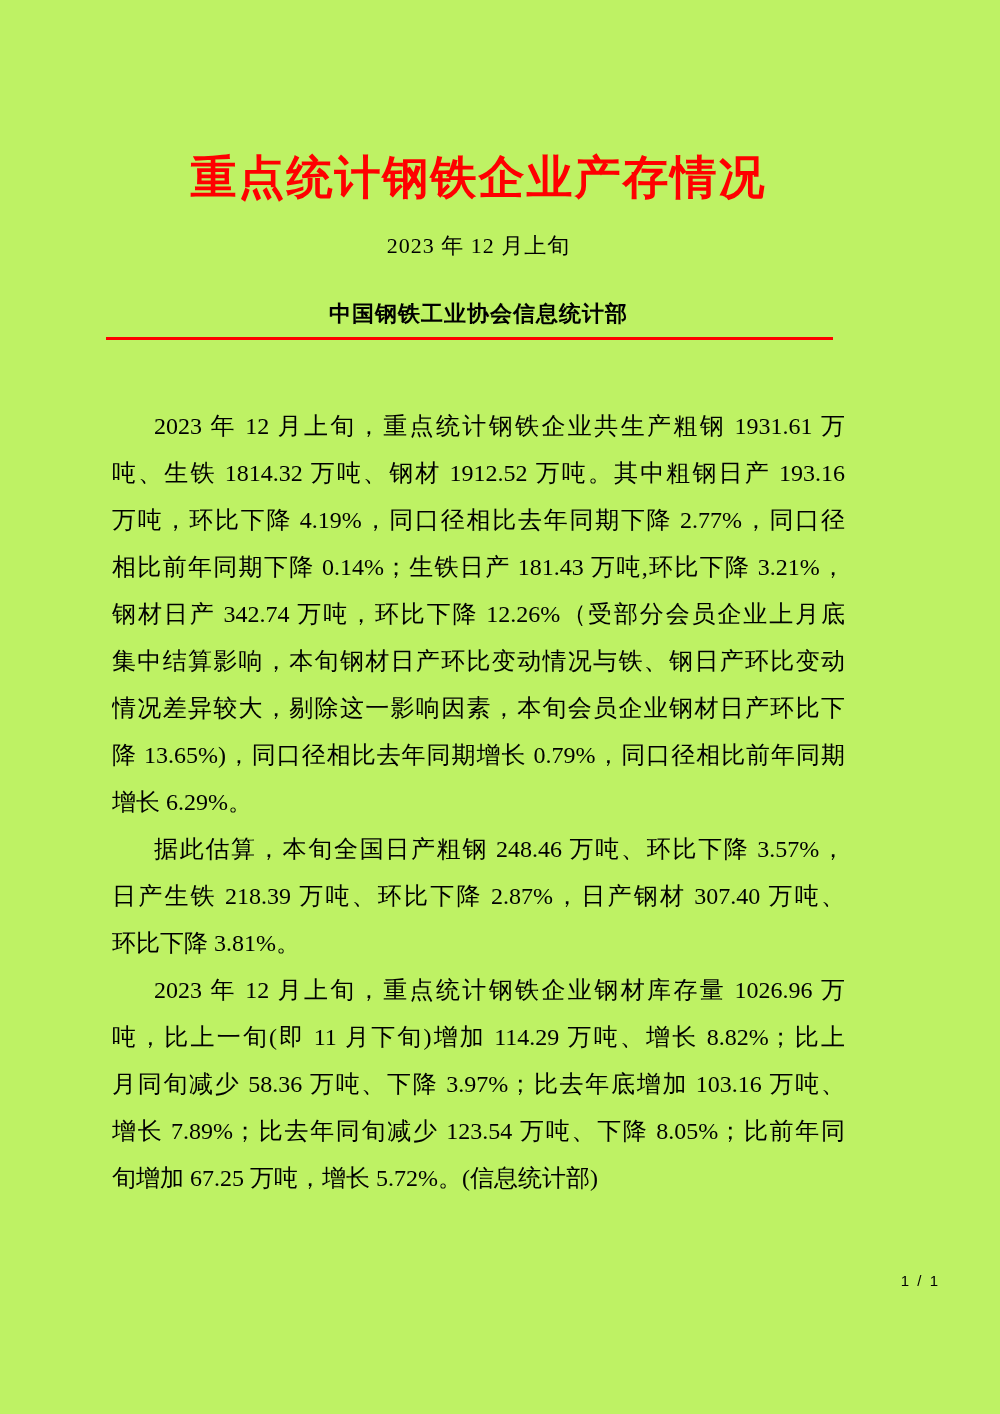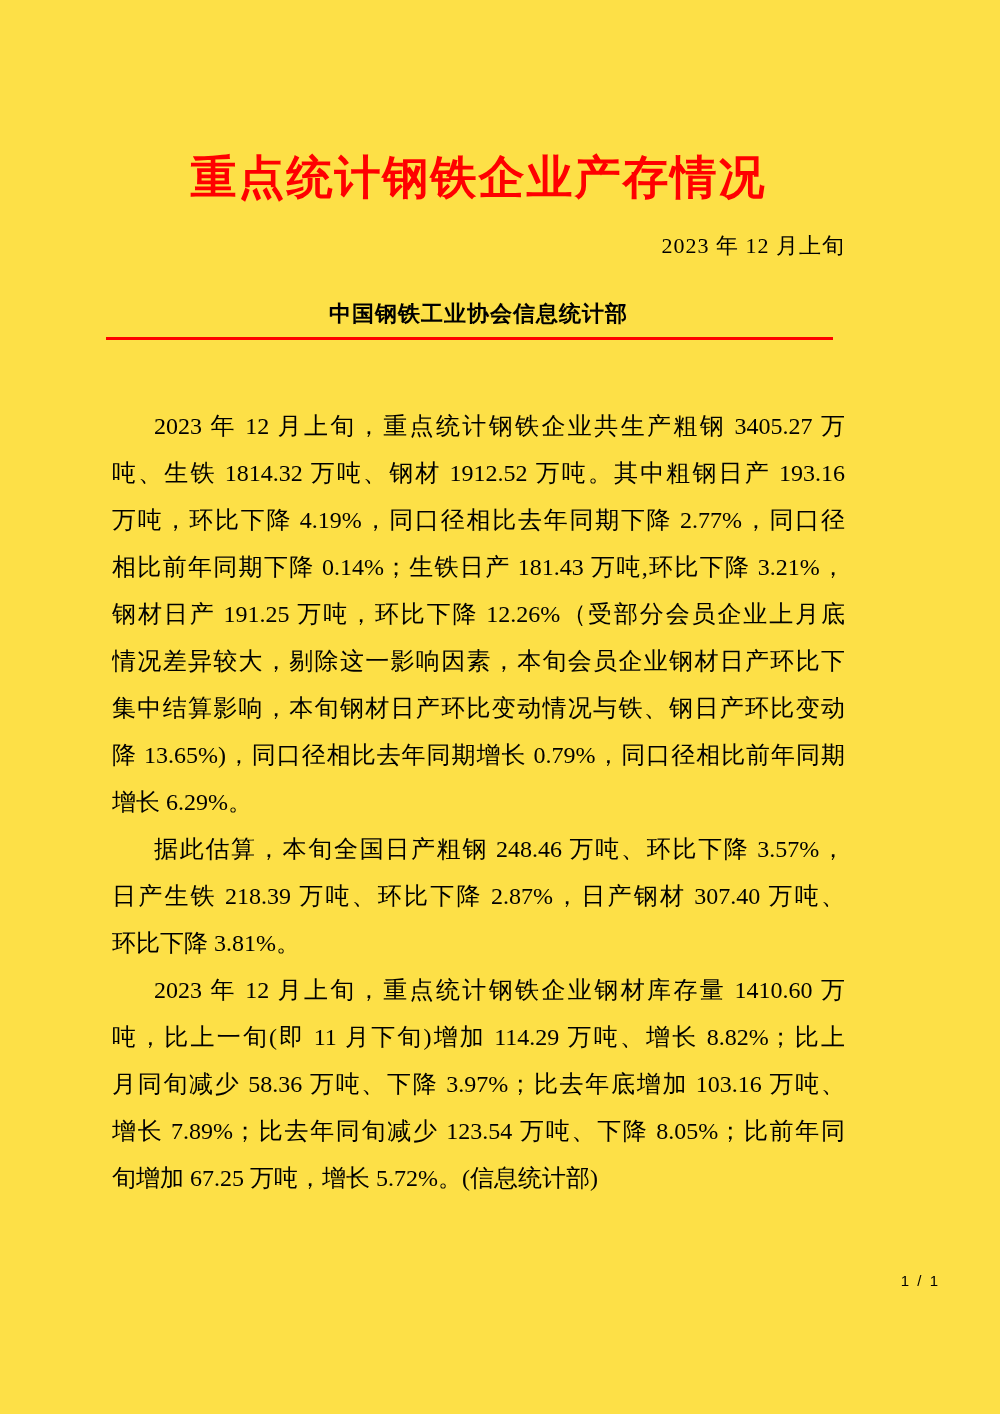--- a/index.html
+++ b/index.html
@@ -3,21 +3,21 @@
 <meta charset="utf-8">
 <style>
   * { margin: 0; padding: 0; box-sizing: border-box; }
   html, body { background: #ffffff; }
   body { font-family: "Liberation Serif", serif; }
 
   .page {
     position: relative;
     width: 1000px;
     height: 1414px;
-    background: #fde047;
+    background: #bef264;
     margin: 0 auto;
     overflow: hidden;
   }
 
   .content {
     position: absolute;
     left: 112px;
     top: 0;
     width: 733px;
   }
@@ -28,21 +28,21 @@
     font-family: "Liberation Sans", sans-serif;
     font-weight: bold;
     font-size: 46px;
     letter-spacing: 2px;
     color: #ff0000;
     line-height: 1.2;
   }
 
   .doc-subtitle {
     margin-top: 26px;
-    text-align: right;
+    text-align: center;
     font-size: 22px;
     color: #000000;
     letter-spacing: 1px;
   }
 
   .dept-row {
     margin-top: 38px;
     position: relative;
     text-align: center;
   }
@@ -113,39 +113,39 @@
     <div class="doc-subtitle">2023 年 12 月上旬</div>
 
     <div class="dept-row">
       <div class="dept-name">中国钢铁工业协会信息统计部</div>
       <div class="header-rule"></div>
     </div>
 
     <div class="body-text">
 
       <div class="para">
-        <div class="line first">2023 年 12 月上旬，重点统计钢铁企业共生产粗钢 3405.27 万</div>
+        <div class="line first">2023 年 12 月上旬，重点统计钢铁企业共生产粗钢 1931.61 万</div>
         <div class="line">吨、生铁 1814.32 万吨、钢材 1912.52 万吨。其中粗钢日产 193.16</div>
         <div class="line">万吨，环比下降 4.19%，同口径相比去年同期下降 2.77%，同口径</div>
         <div class="line">相比前年同期下降 0.14%；生铁日产 181.43 万吨,环比下降 3.21%，</div>
-        <div class="line">钢材日产 191.25 万吨，环比下降 12.26%（受部分会员企业上月底</div>
+        <div class="line">钢材日产 342.74 万吨，环比下降 12.26%（受部分会员企业上月底</div>
+        <div class="line">集中结算影响，本旬钢材日产环比变动情况与铁、钢日产环比变动</div>
         <div class="line">情况差异较大，剔除这一影响因素，本旬会员企业钢材日产环比下</div>
-        <div class="line">集中结算影响，本旬钢材日产环比变动情况与铁、钢日产环比变动</div>
         <div class="line">降 13.65%)，同口径相比去年同期增长 0.79%，同口径相比前年同期</div>
         <div class="line last">增长 6.29%。</div>
       </div>
 
       <div class="para">
         <div class="line first">据此估算，本旬全国日产粗钢 248.46 万吨、环比下降 3.57%，</div>
         <div class="line">日产生铁 218.39 万吨、环比下降 2.87%，日产钢材 307.40 万吨、</div>
         <div class="line last">环比下降 3.81%。</div>
       </div>
 
       <div class="para">
-        <div class="line first">2023 年 12 月上旬，重点统计钢铁企业钢材库存量 1410.60 万</div>
+        <div class="line first">2023 年 12 月上旬，重点统计钢铁企业钢材库存量 1026.96 万</div>
         <div class="line">吨，比上一旬(即 11 月下旬)增加 114.29 万吨、增长 8.82%；比上</div>
         <div class="line">月同旬减少 58.36 万吨、下降 3.97%；比去年底增加 103.16 万吨、</div>
         <div class="line">增长 7.89%；比去年同旬减少 123.54 万吨、下降 8.05%；比前年同</div>
         <div class="line last">旬增加 67.25 万吨，增长 5.72%。(信息统计部)</div>
       </div>
 
     </div>
   </div>
 
   <div class="page-footer">1 / 1</div>

